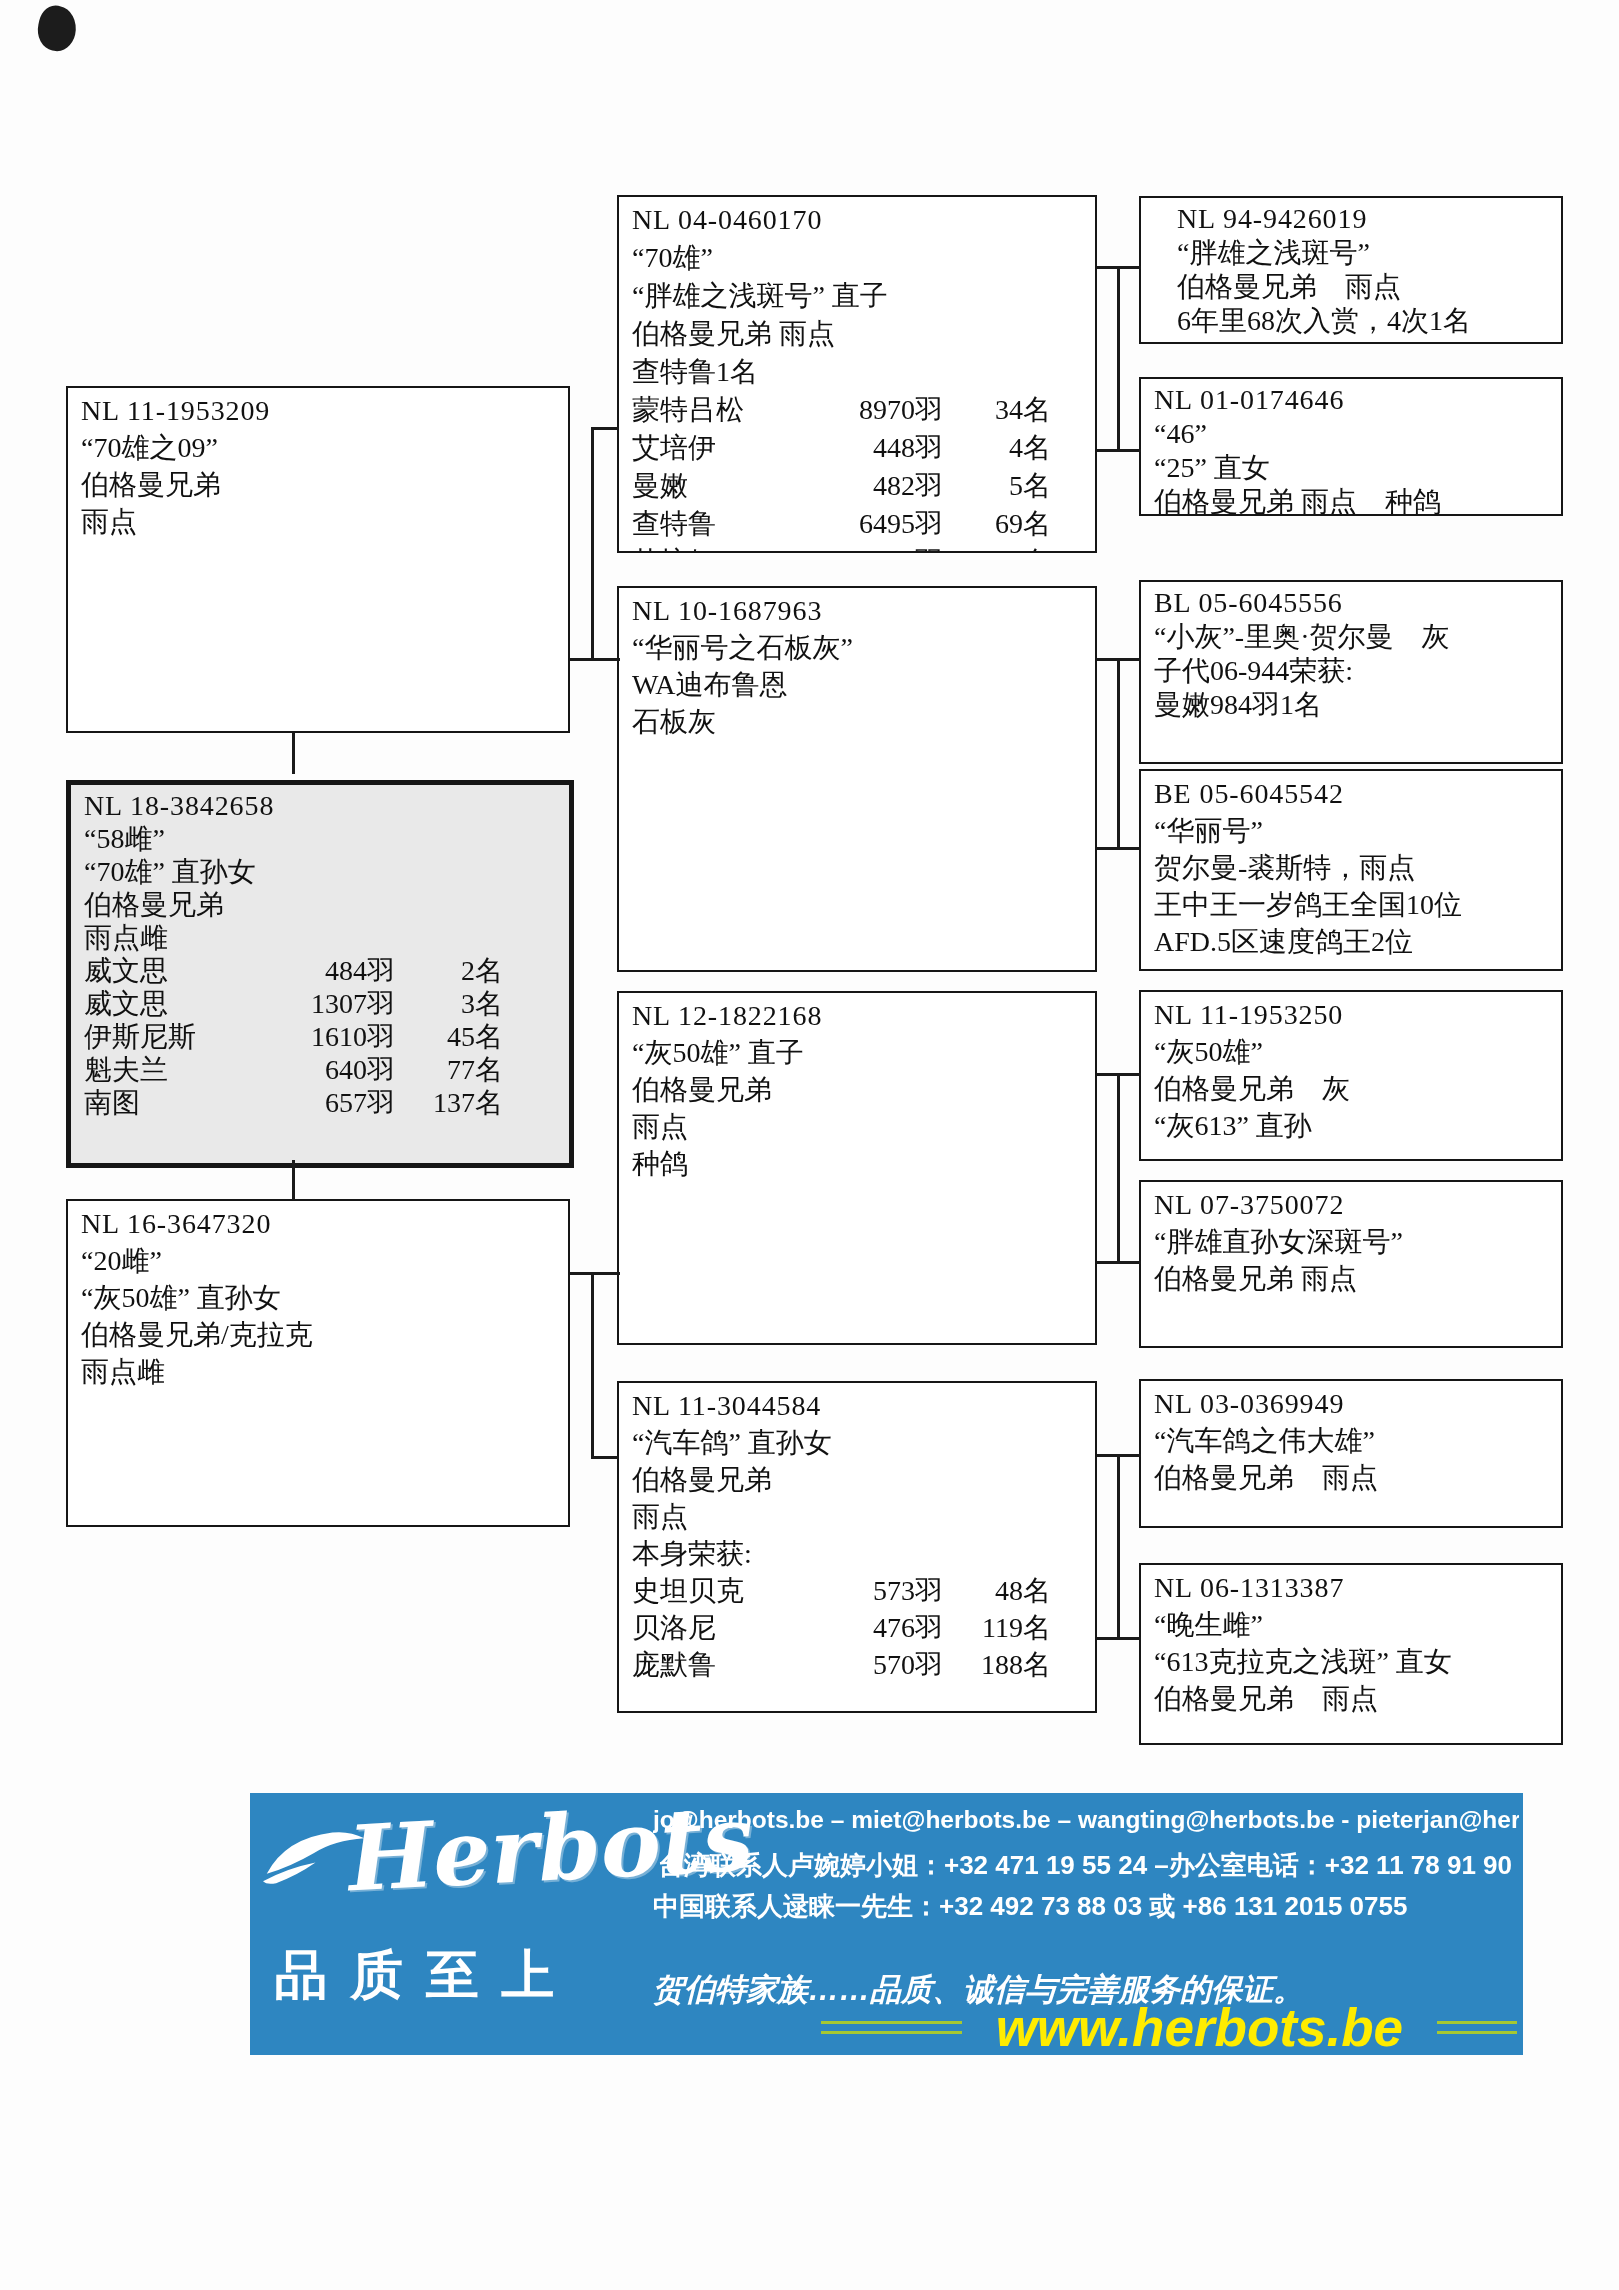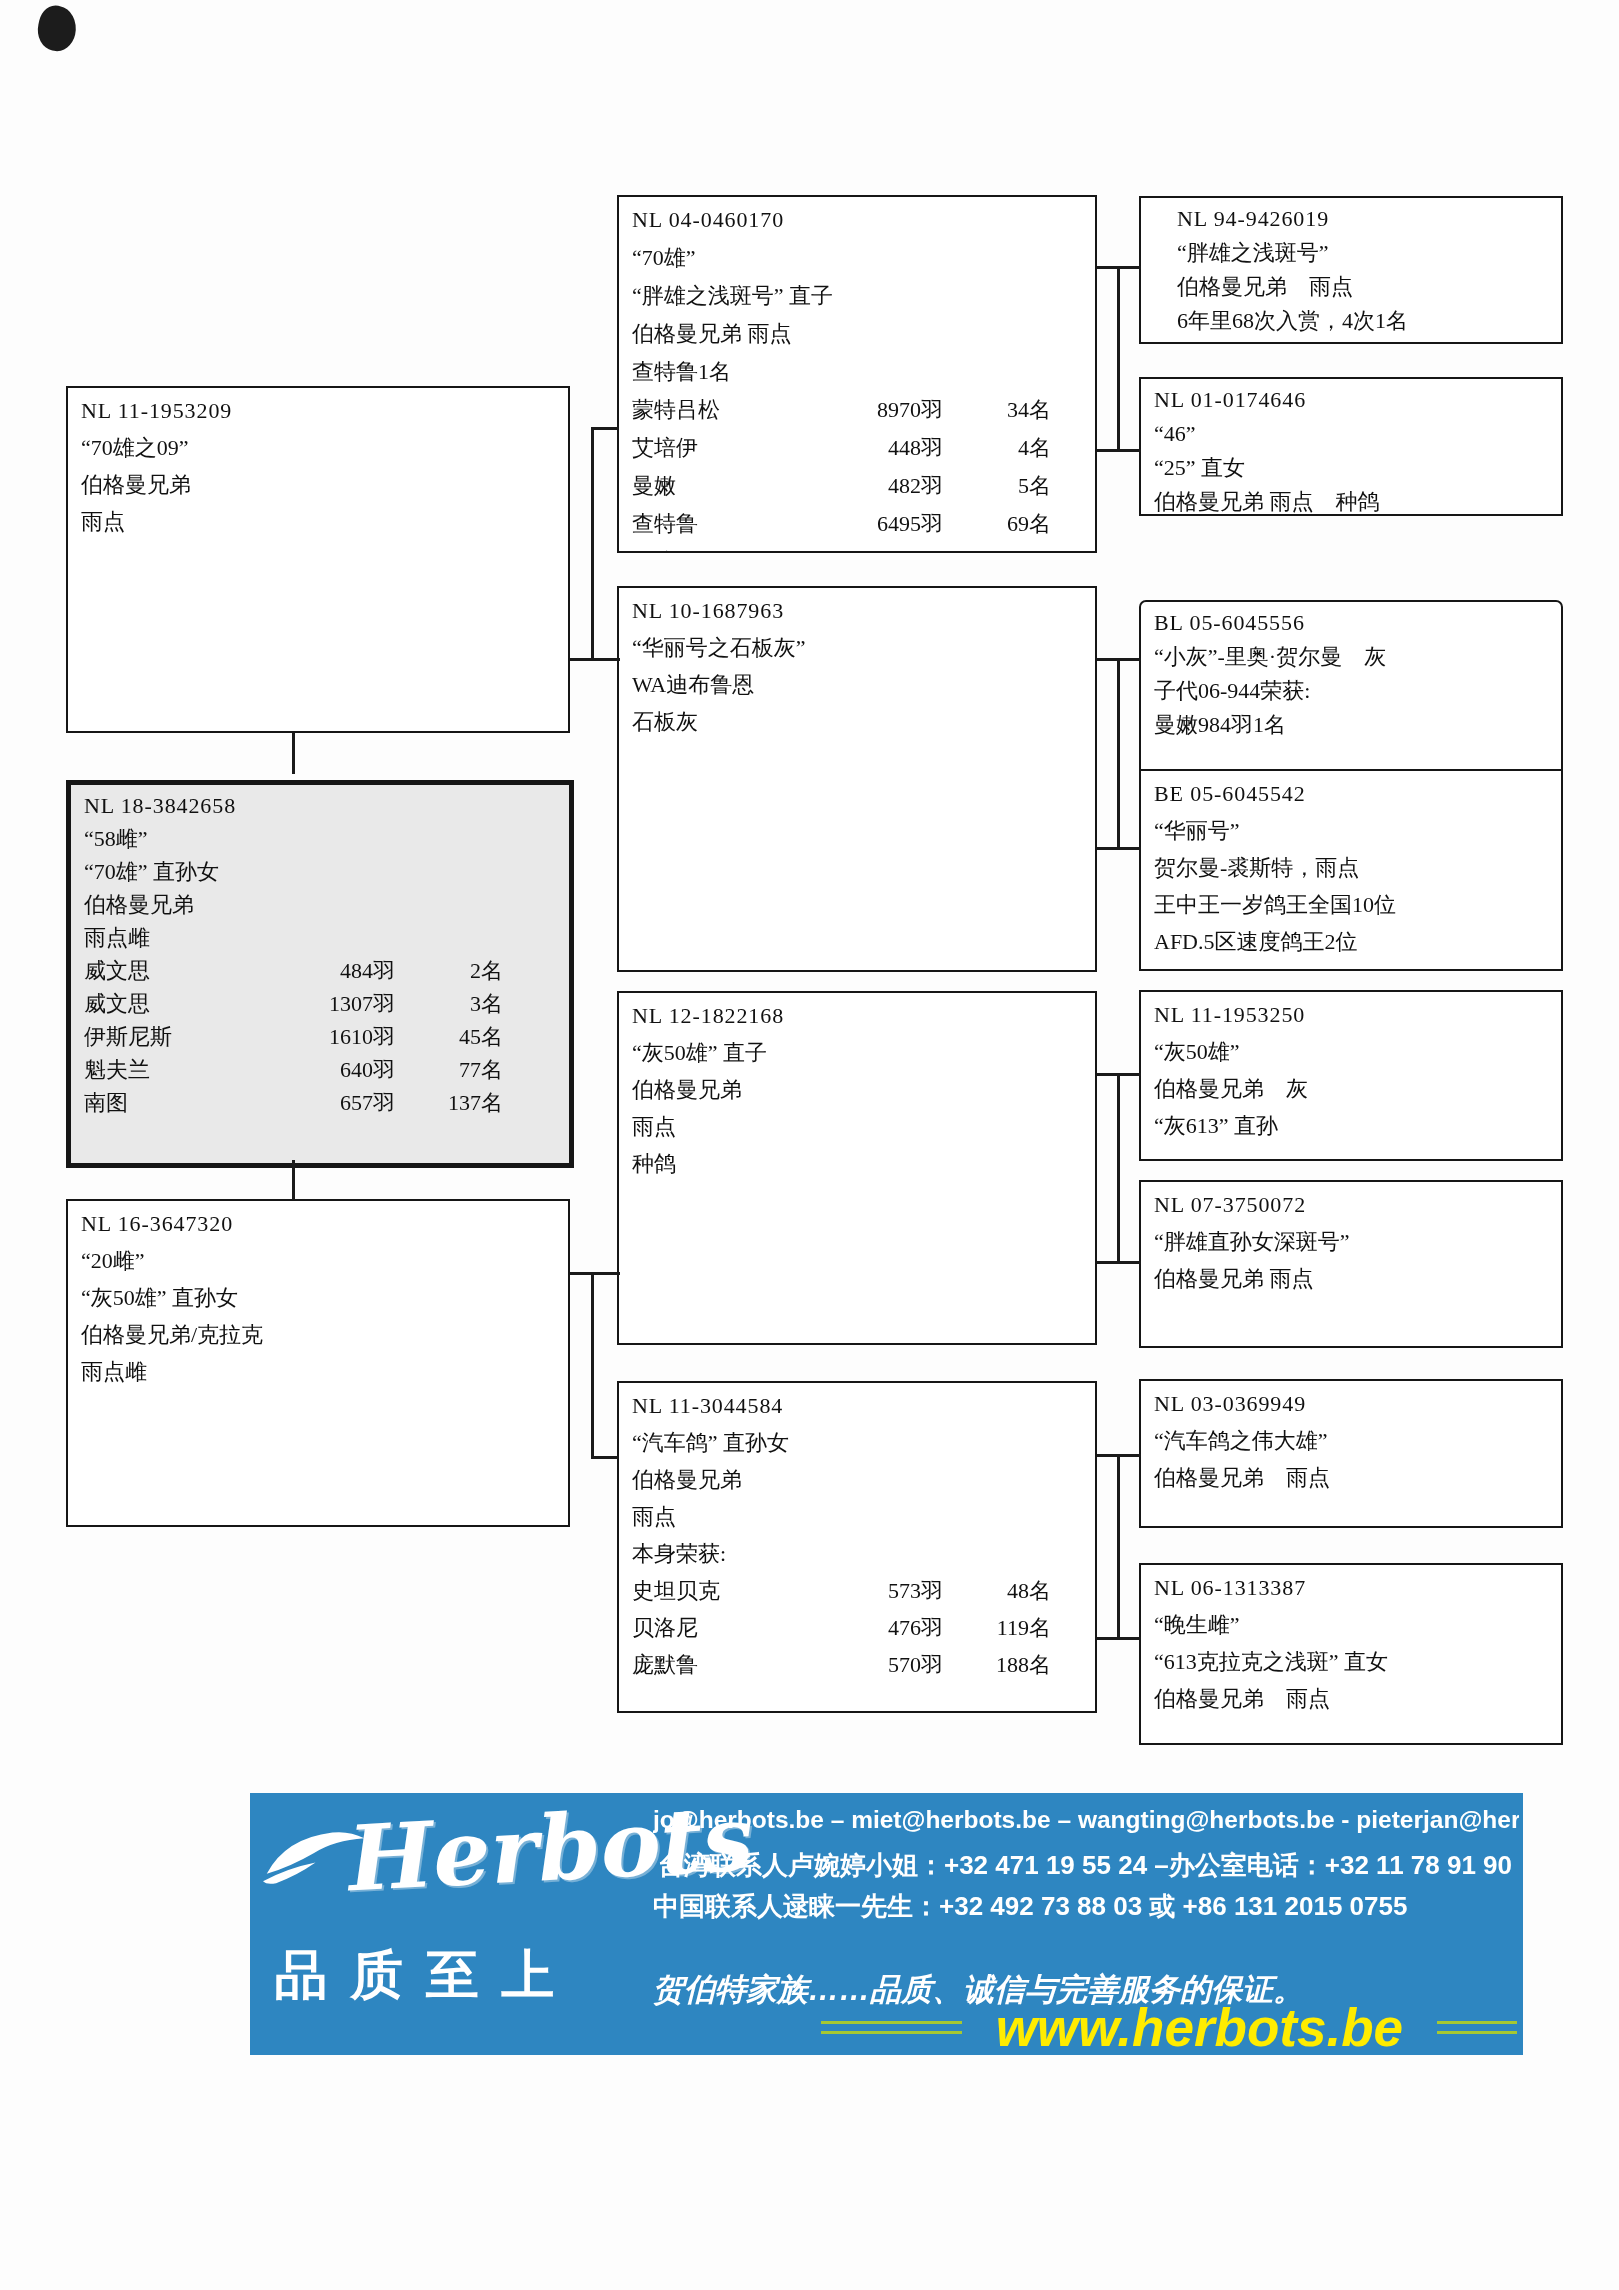--- a/index.html
+++ b/index.html
@@ -1,32 +1,32 @@
 <!DOCTYPE html>
 <html style="font-size:15px"><head>
 <meta charset="utf-8">
 <style>
   html,body{margin:0;padding:0;}
   body{width:1620px;height:2290px;position:relative;background:#fdfdfd;
        font-family:"Liberation Serif","DejaVu Serif",serif;color:#111;}
   .pbox{position:absolute;border:2.8px solid #161616;background:#ffffff;
         box-sizing:border-box;padding:3.8px 9.4px 3.8px 13px;
-        font-size:22px;line-height:37px;white-space:nowrap;overflow:hidden;}
+        font-size:28px;line-height:37px;white-space:nowrap;overflow:hidden;}
   .pbox .ring{letter-spacing:0.9px;}
   .pbox.main{border-width:5.6px;background:#e9e9e9;line-height:33px;}
   .b-l1{left:66px;top:386px;width:504px;height:347px;}
   .b-main{left:66px;top:772px;width:508px;height:388px;margin-top:8px;}
   .b-l2{left:66px;top:1199px;width:504px;height:328px;}
   .b-m1{left:617px;top:195px;width:480px;height:358px;line-height:38px;}
   .b-m2{left:617px;top:586px;width:480px;height:386px;}
   .b-m3{left:617px;top:991px;width:480px;height:354px;}
   .b-m4{left:617px;top:1381px;width:480px;height:332px;}
   .b-r1{left:1139px;top:196px;width:424px;height:148px;line-height:34px;padding-left:36px;}
   .b-r2{left:1139px;top:377px;width:424px;height:139px;line-height:34px;}
-  .b-r3{left:1139px;top:600px;width:424px;height:184px;line-height:34px;border-radius:7px;}
+  .b-r3{left:1139px;top:580px;width:424px;height:184px;line-height:34px;}
   .b-r4{left:1139px;top:769px;width:424px;height:202px;}
   .b-r5{left:1139px;top:990px;width:424px;height:171px;}
   .b-r6{left:1139px;top:1180px;width:424px;height:168px;}
   .b-r7{left:1139px;top:1379px;width:424px;height:149px;}
   .b-r8{left:1139px;top:1563px;width:424px;height:182px;}
   .rrow{display:grid;grid-template-columns:151px 160px 108px;}
   .rrow .c2,.rrow .c3{text-align:right;}
   .conn{position:absolute;background:#1a1a1a;}
   
   .banner{position:absolute;left:250px;top:1793px;width:1273px;height:262px;

